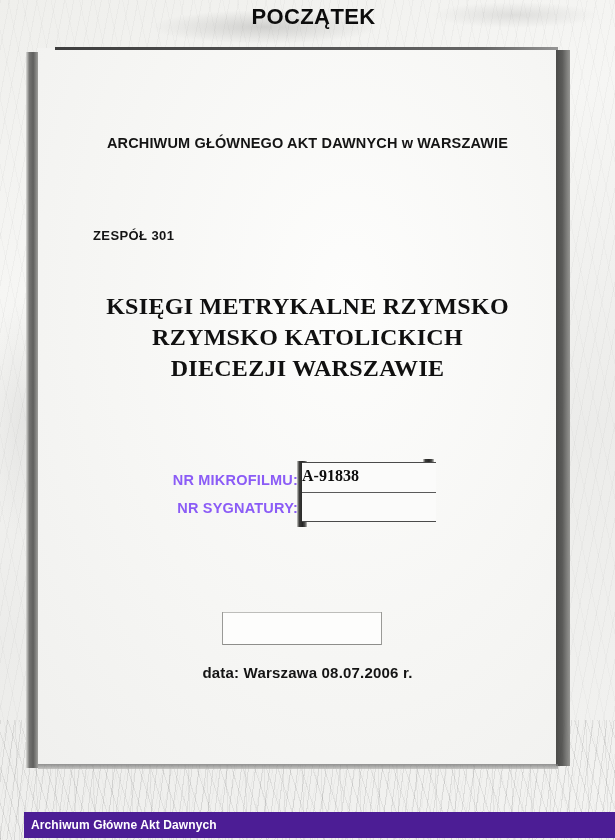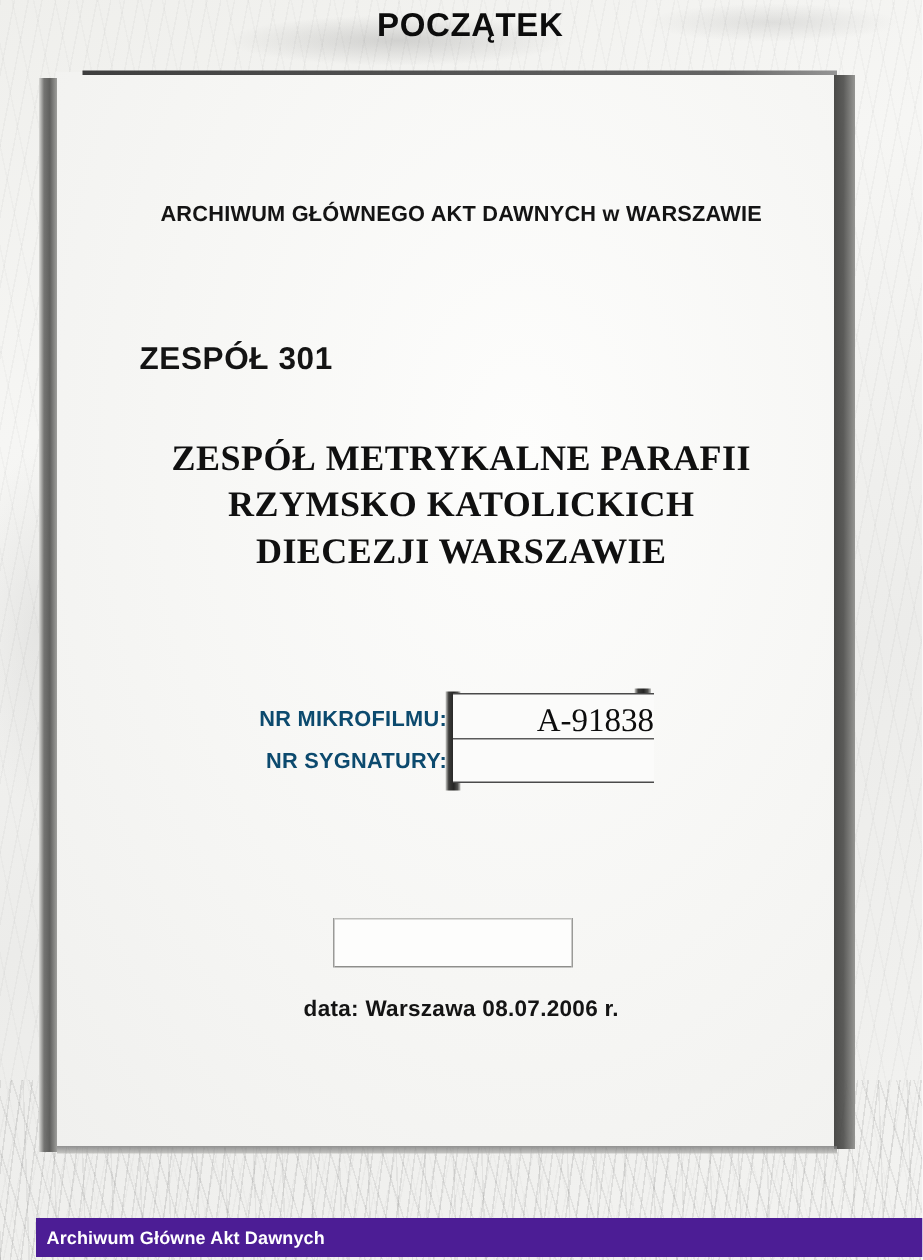--- a/index.html
+++ b/index.html
@@ -111,21 +111,21 @@
     text-align: center;
     font-size: 14.5px;
     font-weight: bold;
     letter-spacing: 0.15px;
     color: #141414;
   }
   .fond-line {
     position: absolute;
     left: 93px;
     top: 228px;
-    font-size: 21px;
+    font-size: 13px;
     font-weight: bold;
     letter-spacing: 0.4px;
     color: #141414;
   }
   .doc-title {
     position: absolute;
     left: 0; right: 0;
     top: 291px;
     text-align: center;
     font-family: "Liberation Serif", serif;
@@ -141,21 +141,21 @@
   .labels {
     position: absolute;
     left: 150px;
     top: 466px;
     width: 148px;
     text-align: right;
     font-size: 14.5px;
     font-weight: bold;
     line-height: 28px;
     letter-spacing: 0.2px;
-    color: #0c4a6e;
+    color: #8b5cf6;
   }
   .numbox {
     position: absolute;
     left: 302px;
     top: 462px;
     width: 134px;
     height: 60px;
     background: #fbfbfa;
     border-top: 1px solid #4a4a4a;
     border-bottom: 1px solid #4a4a4a;
@@ -164,24 +164,24 @@
   .numbox .divider {
     position: absolute;
     left: 0; right: 0;
     top: 29px;
     height: 1px;
     background: #5a5a5a;
   }
   .numbox .value {
     position: absolute;
     left: 0; right: 0;
-    text-align: right;
+    text-align: left;
     font-family: "Liberation Serif", serif;
-    font-weight: normal;
-    font-size: 22px;
+    font-weight: bold;
+    font-size: 16px;
     color: #0d0d0d;
   }
   .numbox .value.row1 { top: 4px; }
   .numbox .value.row2 { top: 33px; }
   .film-edge {
     position: absolute;
     background: linear-gradient(90deg, #cfcfcc 0%, #3b3b39 22%, #262625 55%, #4f4f4d 80%, #c2c2bf 100%);
   }
   .film-edge.left  { left: 297px; top: 461px; width: 10px; height: 66px; }
   .film-edge.right { left: 423px; top: 459px; width: 11px; height: 54px; }
@@ -268,21 +268,21 @@
   <div class="sheet-shadow-left"></div>
   <div class="sheet-shadow-right"></div>
   <div class="sheet-shadow-bottom"></div>
 
 
   <div class="org-subtitle">ARCHIWUM GŁÓWNEGO AKT DAWNYCH w WARSZAWIE</div>
 
   <div class="fond-line">ZESPÓŁ 301</div>
 
   <div class="doc-title">
-    <div>ZESPÓŁ METRYKALNE PARAFII</div>
+    <div>KSIĘGI METRYKALNE RZYMSKO</div>
     <div>RZYMSKO KATOLICKICH</div>
     <div>DIECEZJI WARSZAWIE</div>
   </div>
 
   <div class="labels">
     <div>NR MIKROFILMU:</div>
     <div>NR SYGNATURY:</div>
   </div>
 
   <div class="film-edge left"></div>

